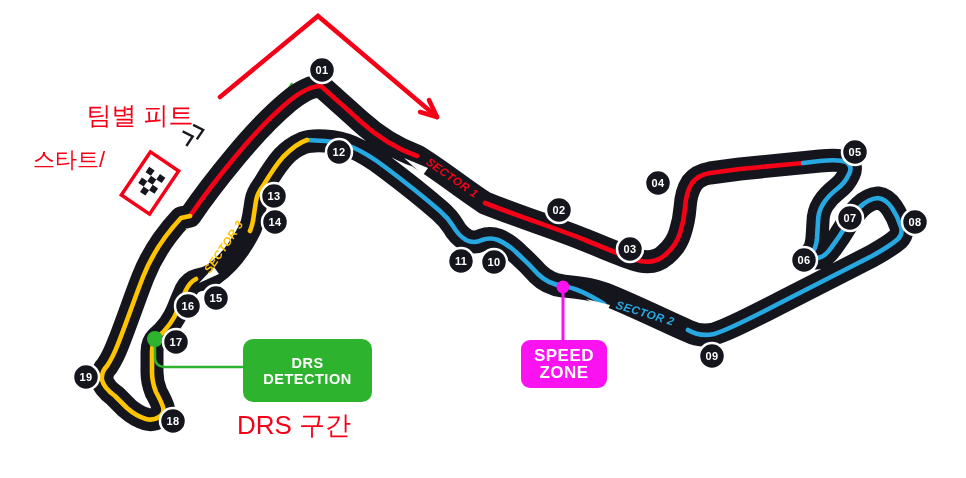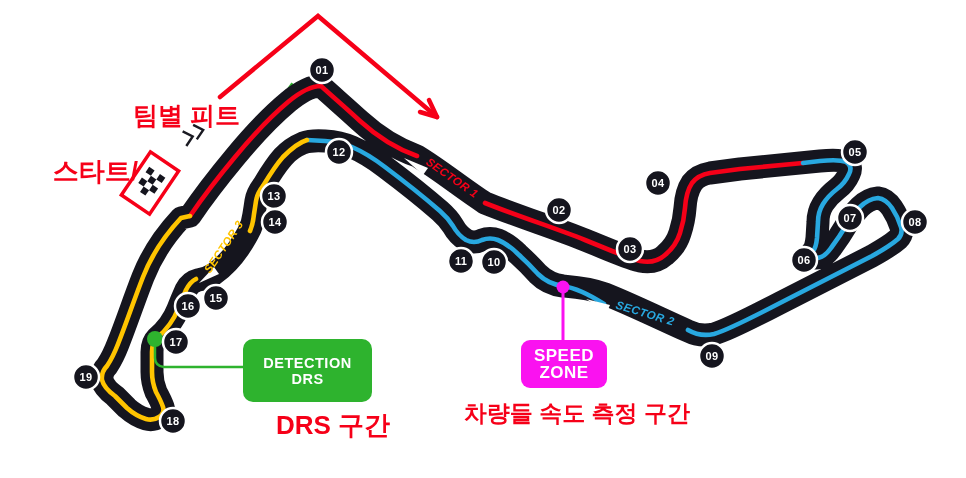--- a/index.html
+++ b/index.html
@@ -22,24 +22,24 @@
   .marker text{fill:#fff;font-weight:bold;font-size:11px;text-anchor:middle;
                font-family:"Liberation Sans",sans-serif;letter-spacing:.3px;}
   .sector-label{font-weight:bold;font-style:italic;font-size:11.5px;text-anchor:middle;
                 letter-spacing:.4px;font-family:"Liberation Sans",sans-serif;}
   .sl1{fill:var(--red);} .sl2{fill:var(--cyan);} .sl3{fill:var(--yellow);}
   .wedge{fill:#fff;}
   .flagbox{fill:#fff;stroke:var(--red);stroke-width:3.5;}
   .check{fill:var(--track);}
   .chev{fill:none;stroke:#1a1a22;stroke-width:2.4;stroke-linejoin:miter;}
   
-  .kr{position:absolute;color:var(--red);font-weight:bold;text-align:right;white-space:nowrap;}
+  .kr{position:absolute;color:var(--red);font-weight:normal;text-align:center;white-space:nowrap;}
   #team-pits{left:40px;top:99px;width:200px;font-size:25px;}
-  #start-finish{left:0px;top:160px;width:138px;font-size:26px;line-height:23px;white-space:normal;}
-  #drs-caption{left:230px;top:408px;width:160px;font-size:26px;}
+  #start-finish{left:0px;top:148px;width:138px;font-size:22px;line-height:23px;white-space:normal;}
+  #drs-caption{left:214px;top:408px;width:160px;font-size:26px;}
   #speed-caption{left:440px;top:398px;width:250px;font-size:23px;}
   .badge{position:absolute;color:#fff;font-weight:bold;text-align:center;border-radius:10px;
          display:flex;flex-direction:column;justify-content:center;}
   #drs-box{left:243px;top:339px;width:129px;height:63px;background:var(--green);
            font-size:14.5px;line-height:16px;letter-spacing:.5px;}
   #speed-box{left:521px;top:340px;width:86px;height:48px;background:var(--magenta);
              font-size:17px;line-height:17px;letter-spacing:.5px;border-radius:9px;}
 </style>
 </head>
 <body>
@@ -209,24 +209,23 @@
       </g>
   </svg>
 
   <div class="kr" id="team-pits">팀별 피트</div>
 
   <div class="kr" id="start-finish">
     <span>스타트/</span><br>
   </div>
 
   <div class="badge" id="drs-box">
+    <span>DRS</span>
     <span>DETECTION</span>
-    <span>DRS</span>
   </div>
   <div class="kr" id="drs-caption">DRS 구간</div>
 
   <div class="badge" id="speed-box">
     <span>SPEED</span>
     <span>ZONE</span>
   </div>
-  <div class="kr" id="speed-caption">차량들 속도 측정 구간</div>
 
 </div>
 
 </body></html>

